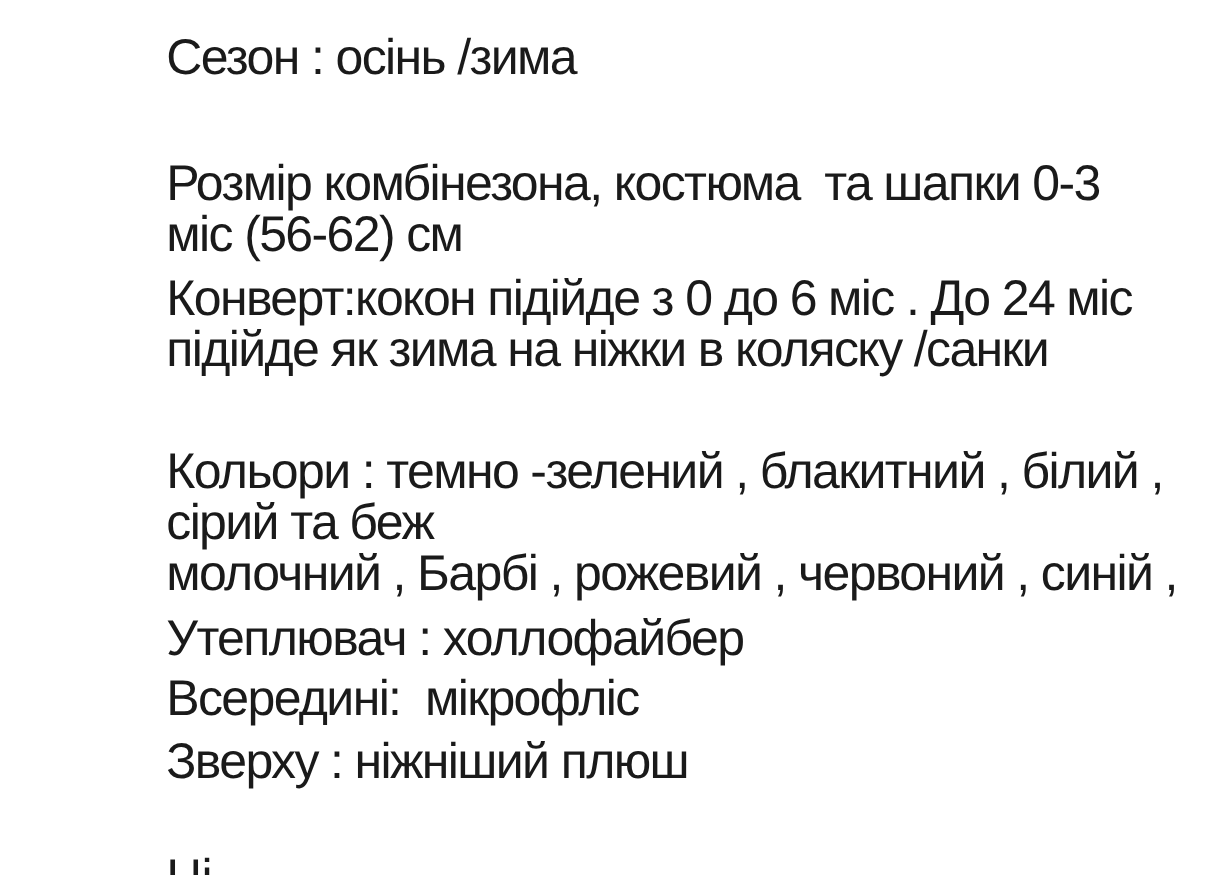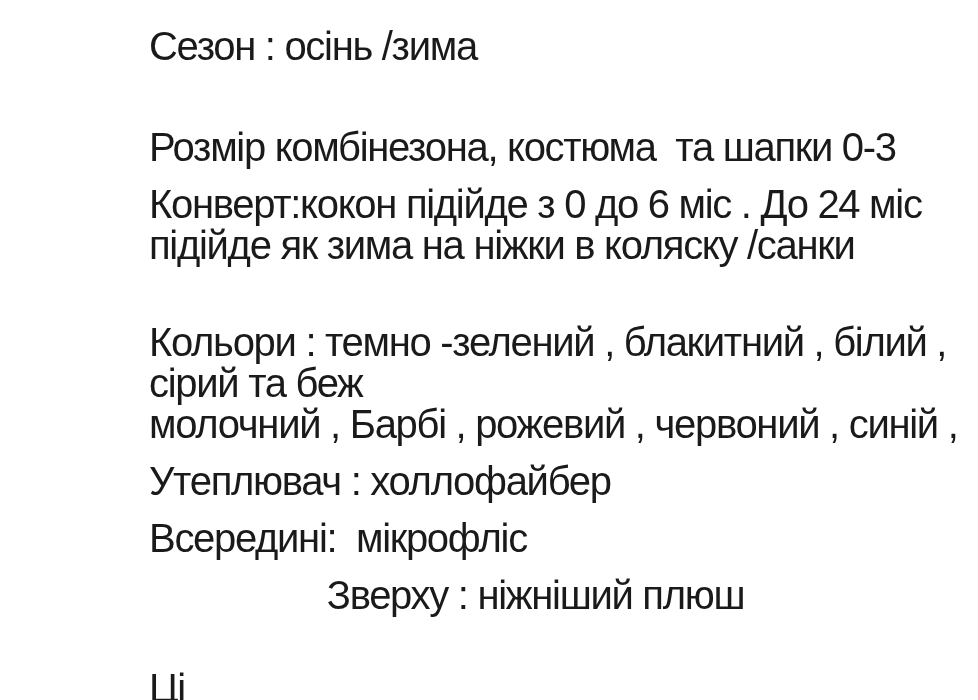--- a/index.html
+++ b/index.html
@@ -19,44 +19,45 @@
   .text-block {
     box-sizing: border-box;
     padding: 26px 40px 0 133px;
     font-family: "Liberation Sans", "DejaVu Sans", sans-serif;
     font-size: 40px;
     font-weight: 400;
     line-height: 41px;
     letter-spacing: -1.3px;
     color: #1a1a1a;
   }
-  .para { margin: 16px; }
+  .para { margin: 0; }
   .line { white-space: pre; }
   
   .para.p-season    { margin-top: 0; }
   .para.p-size      { margin-top: 60px; }
   .para.p-envelope  { margin-top: 10px; }
   .para.p-colors    { margin-top: 56px; }
   .para.p-inner     { margin-top: 7px; }
   .para.p-insul     { margin-top: 11px; }
-  .para.p-outer     { margin-top: 9px; text-align: center; }
+  .para.p-outer     { margin-top: 9px; }
   .para.p-truncated { margin-top: 52px; }
 </style>
 </head>
 <body>
 
 <div class="page">
   <div class="text-block">
 
     <p class="para p-season">
       <span class="line">Сезон : осінь /зима</span>
     </p>
 
     <p class="para p-size">
       <span class="line" style="display:block">Розмір комбінезона, костюма  та шапки 0-3</span>
+      <span class="line" style="display:block">міс (56-62) см</span>
     </p>
 
     <p class="para p-envelope">
       <span class="line" style="display:block">Конверт:кокон підійде з 0 до 6 міс . До 24 міс</span>
       <span class="line" style="display:block">підійде як зима на ніжки в коляску /санки</span>
     </p>
 
     <p class="para p-colors">
       <span class="line" style="display:block">Кольори : темно -зелений , блакитний , білий ,</span>
       <span class="line" style="display:block">сірий та беж</span>

